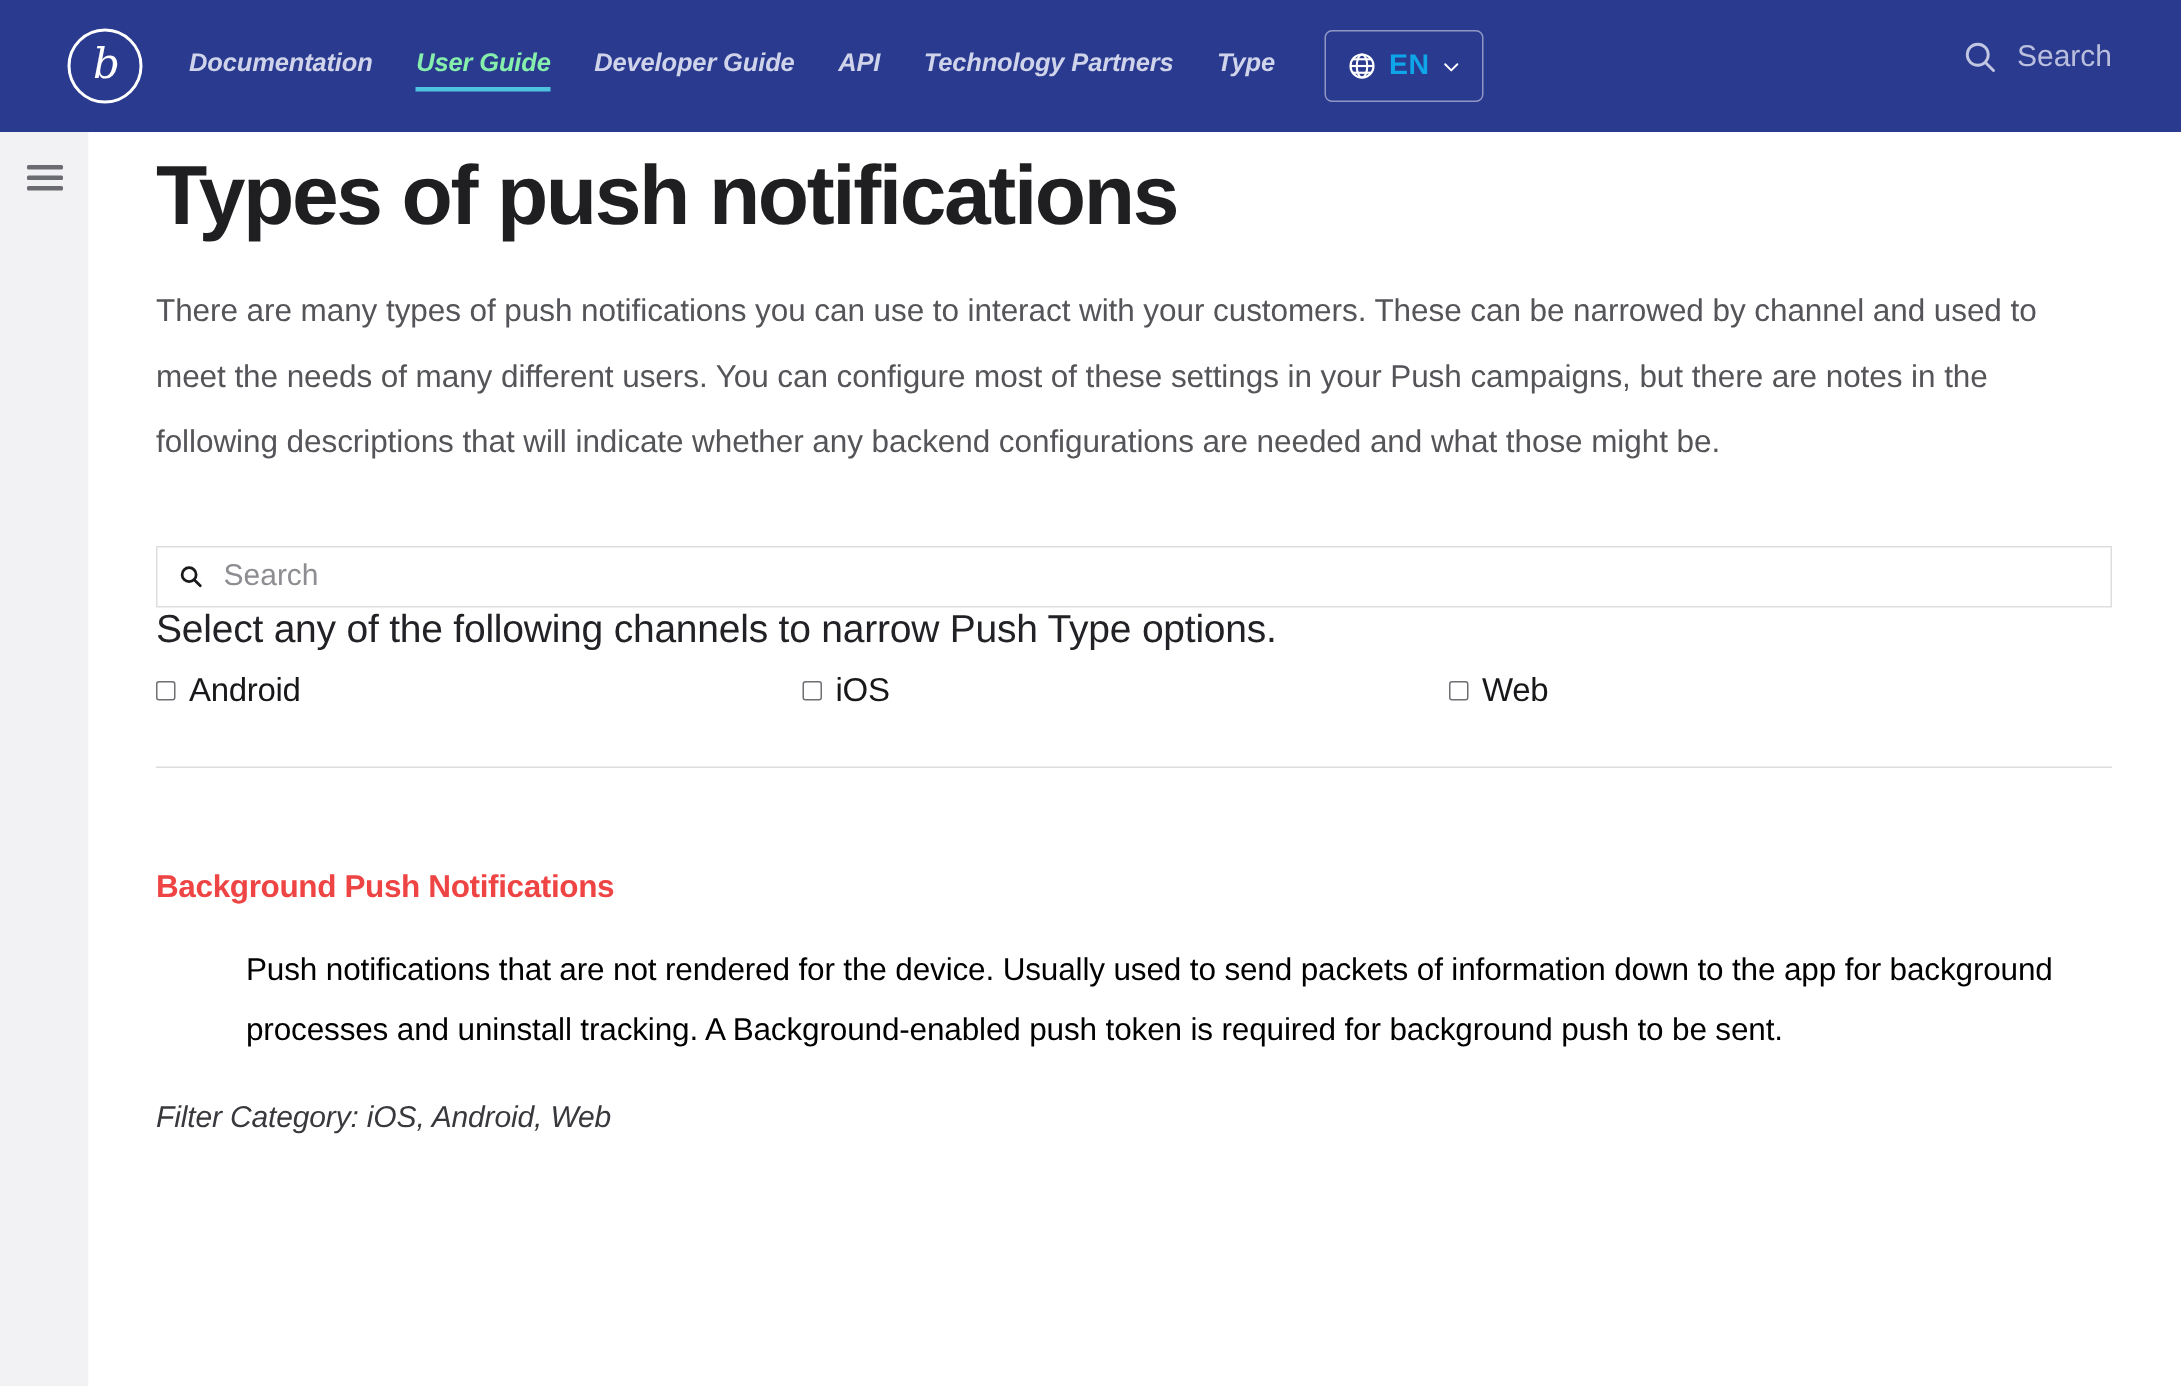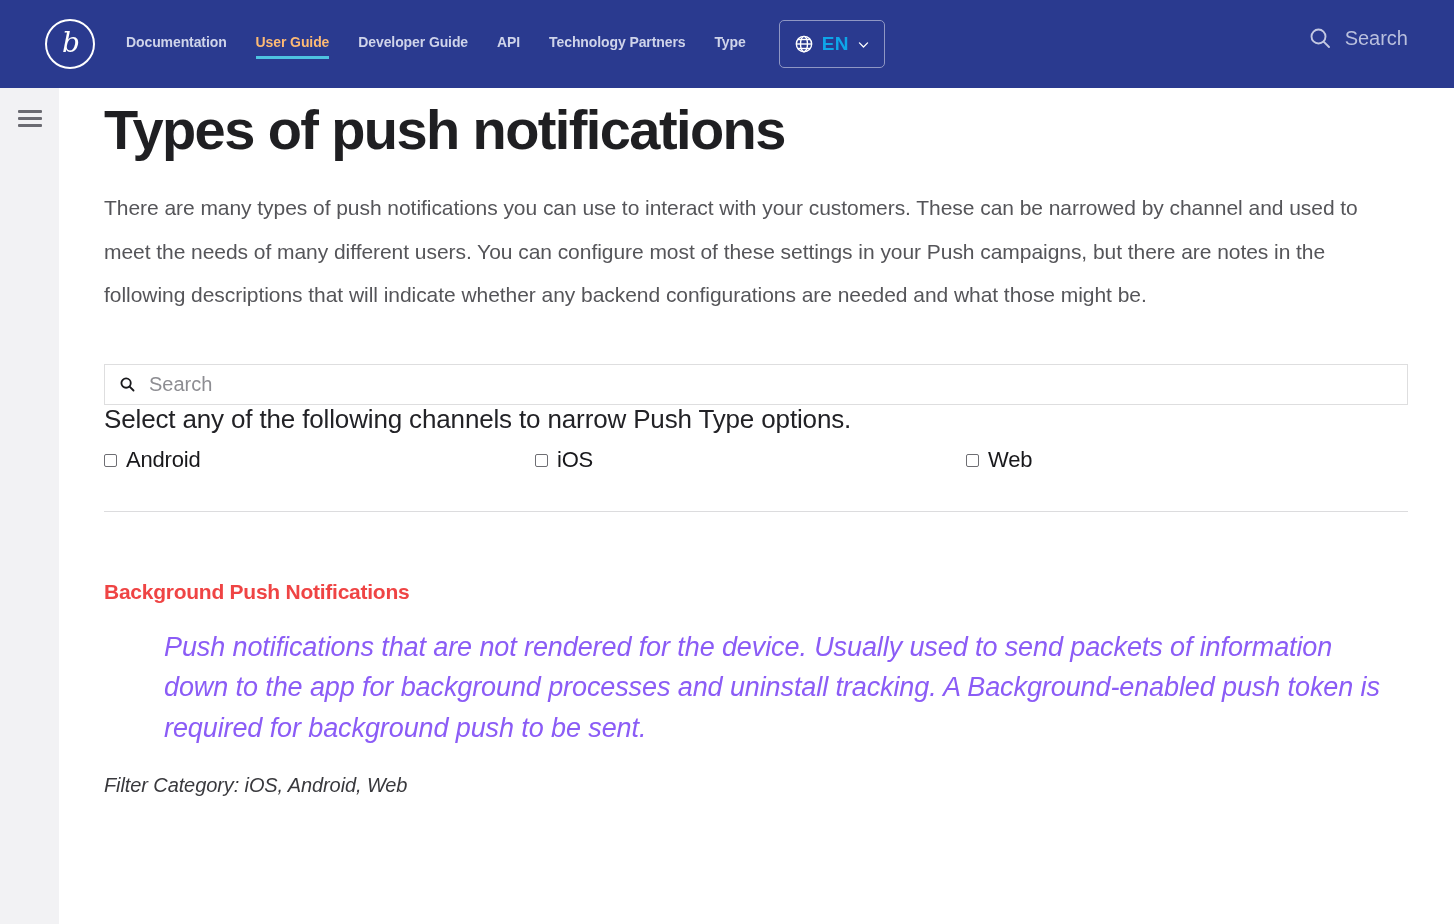--- a/index.html
+++ b/index.html
@@ -35,30 +35,31 @@
   .logo-circle span {
     font-family: "DejaVu Serif", serif;
     font-size: 28px; font-style: italic; font-weight: 400;
     line-height: 1; position: relative; top: -1px; left: 1px;
   }
 
   .navlinks { display: flex; align-items: center; margin-left: 30px; }
   .navlink {
     position: relative;
     color: #cfd4ea;
-    font-size: 14px;
+    font-size: 17px;
     font-weight: 700;
     letter-spacing: -0.1px;
     padding: 0 0 5px 0;
     margin-right: 29px;
     white-space: nowrap;
     cursor: pointer;
     text-decoration: none;
-  }
-  .navlink.active { color: #fdba74; }
+    font-style: italic;
+  }
+  .navlink.active { color: #86efac; }
   .navlink.active::after {
     content: "";
     position: absolute;
     left: 0; right: 0; bottom: -4px;
     height: 3px;
     background: #4ec3e0;
   }
 
   .lang-select {
     margin-left: 4px;
@@ -195,26 +196,25 @@
     margin: 66px 0 0 0;
     font-size: 21px;
     line-height: 28px;
     font-weight: 700;
     color: #ef4444;
     letter-spacing: -0.25px;
   }
 
   p.section-body {
     margin: 21px 0 0 60px;
-    font-size: 27px;
+    font-size: 21px;
     line-height: 40.5px;
-    color: #8b5cf6;
+    color: #000000;
     letter-spacing: -0.1px;
     max-width: 1230px;
-    font-style: italic;
   }
 
   p.filter-category {
     margin: 24px 0 0 0;
     font-size: 20px;
     line-height: 26px;
     font-style: italic;
     color: #39393d;
     letter-spacing: -0.1px;
   }

